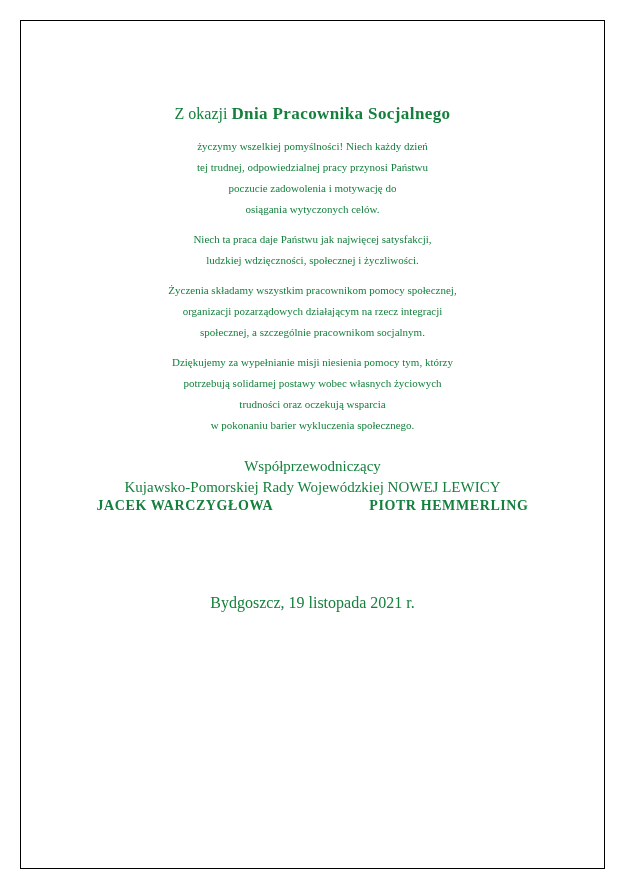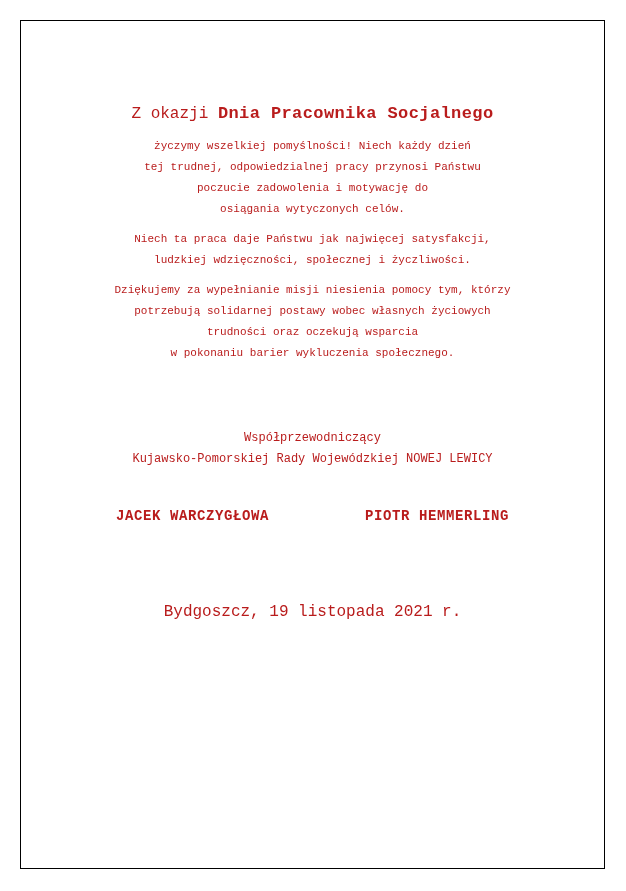--- a/index.html
+++ b/index.html
@@ -5,22 +5,22 @@
   html, body {
     margin: 0;
     padding: 0;
     background: #ffffff;
   }
   .page {
     position: relative;
     width: 626px;
     height: 891px;
     background: #ffffff;
-    color: #b91c1c;
-    font-family: Liberation Mono, monospace;
+    color: #15803d;
+    font-family: Liberation Serif, serif;
     overflow: hidden;
   }
   .frame {
     position: absolute;
     left: 20px;
     top: 20px;
     width: 585px;
     height: 849px;
     border: 1.5px solid #000000;
     box-sizing: border-box;
@@ -40,30 +40,29 @@
     font-size: 17px;
     letter-spacing: 0.4px;
   }
   .para {
     font-size: 11px;
     line-height: 21px;
     margin: 0 0 9px 0;
     white-space: pre-line;
   }
   .signature-role {
-    font-size: 12px;
+    font-size: 15px;
     line-height: 21px;
-    margin: 64px 0 0 0;
+    margin: 20px 0 0 0;
     white-space: pre-line;
   }
   .names-row {
     display: flex;
     justify-content: center;
     gap: 96px;
-    margin-top: 38px;
     font-weight: 700;
     font-size: 14px;
     letter-spacing: 0.6px;
     white-space: nowrap;
   }
   .dateline {
     margin-top: 78px;
     font-size: 16px;
     line-height: 21px;
   }
@@ -80,20 +79,23 @@
       </div>
 
       <p class="para">życzymy wszelkiej pomyślności! Niech każdy dzień
 tej trudnej, odpowiedzialnej pracy przynosi Państwu
 poczucie zadowolenia i motywację do
 osiągania wytyczonych celów.</p>
 
       <p class="para">Niech ta praca daje Państwu jak najwięcej satysfakcji,
 ludzkiej wdzięczności, społecznej i życzliwości.</p>
 
+      <p class="para">Życzenia składamy wszystkim pracownikom pomocy społecznej,
+organizacji pozarządowych działającym na rzecz integracji
+społecznej, a szczególnie pracownikom socjalnym.</p>
 
       <p class="para">Dziękujemy za wypełnianie misji niesienia pomocy tym, którzy
 potrzebują solidarnej postawy wobec własnych życiowych
 trudności oraz oczekują wsparcia
 w pokonaniu barier wykluczenia społecznego.</p>
 
       <div class="signature-role">Współprzewodniczący
 Kujawsko-Pomorskiej Rady Wojewódzkiej NOWEJ LEWICY</div>
 
       <div class="names-row">

